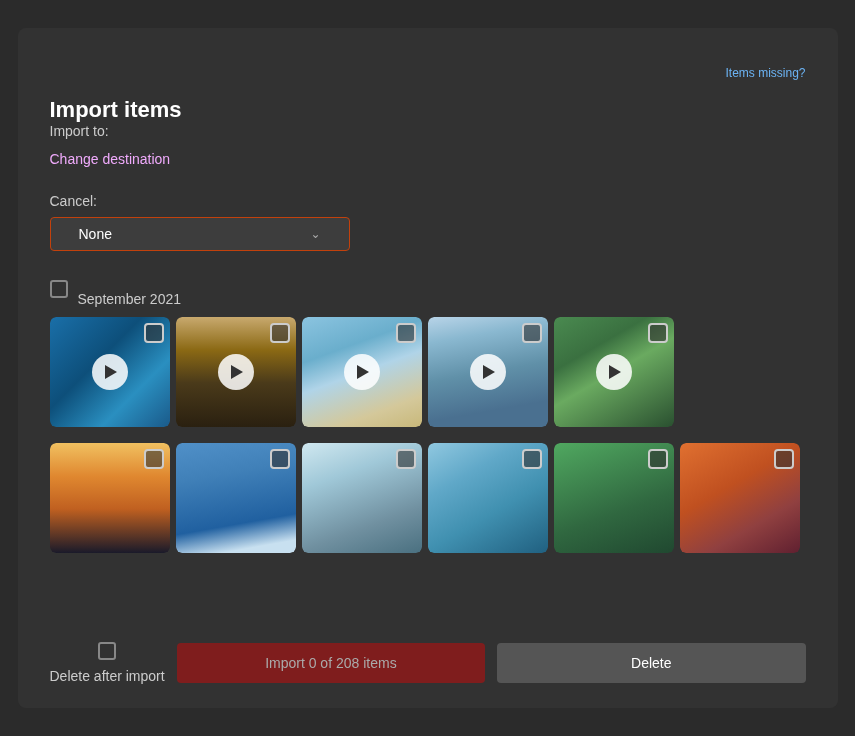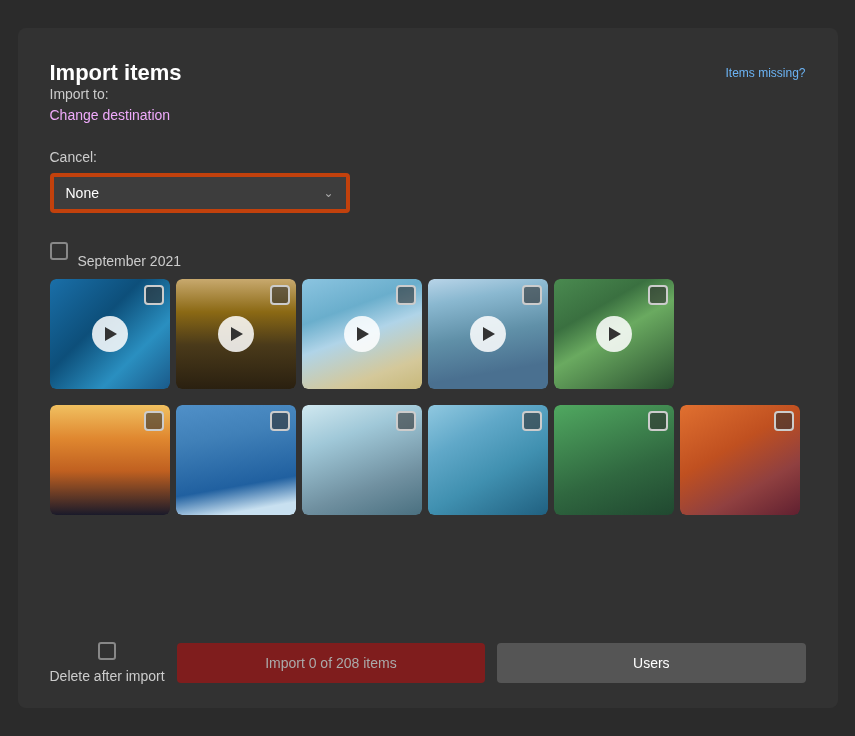--- a/index.html
+++ b/index.html
@@ -30,36 +30,37 @@
       display: flex;
       justify-content: space-between;
       align-items: flex-start;
       margin-bottom: 8px;
     }
 
     .dialog-title {
       font-size: 22px;
       font-weight: 700;
       color: #ffffff;
+      margin-top: 37px;
     }
 
     .items-missing-link {
       color: #6cb4f5;
       font-size: 12px;
       cursor: pointer;
       text-decoration: none;
       margin-top: 6px;
     }
 
     .import-to-row {
       display: flex;
       align-items: center;
       font-size: 14px;
       color: #cccccc;
-      margin-bottom: 4px;
+      margin-bottom: 11px;
     }
 
     .import-to-label {
       color: #cccccc;
       margin-right: 4px;
     }
 
     .import-to-path {
       color: #cccccc;
     }
@@ -77,23 +78,23 @@
       font-size: 14px;
       color: #cccccc;
       margin-bottom: 8px;
     }
 
     .select-dropdown {
       display: flex;
       align-items: center;
       justify-content: space-between;
       background: #3d3d3d;
-      border: 4px solid #c2410c;
+      border: 1px solid #c2410c;
       border-radius: 4px;
-      padding: 8px 12px;
+      padding: 8px 28px;
       width: 300px;
       cursor: pointer;
       font-size: 14px;
       color: #ffffff;
       margin-bottom: 20px;
     }
 
     .chevron-down {
       font-size: 12px;
       color: #aaaaaa;
@@ -344,15 +345,15 @@
       </div>
     </div>
   </div>
 
   <div class="footer">
     <div class="delete-after-import">
       <div class="delete-checkbox"></div>
       <span>Delete after import</span>
     </div>
     <button class="import-button">Import 0 of 208 items</button>
-    <button class="cancel-button">Users</button>
+    <button class="cancel-button">Delete</button>
   </div>
 </div>
 
 </body></html>

